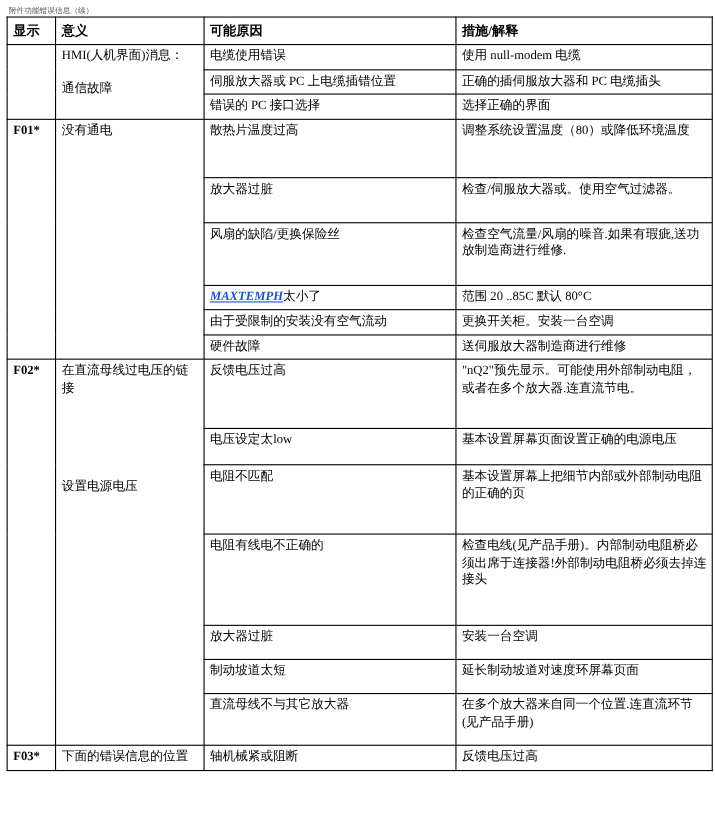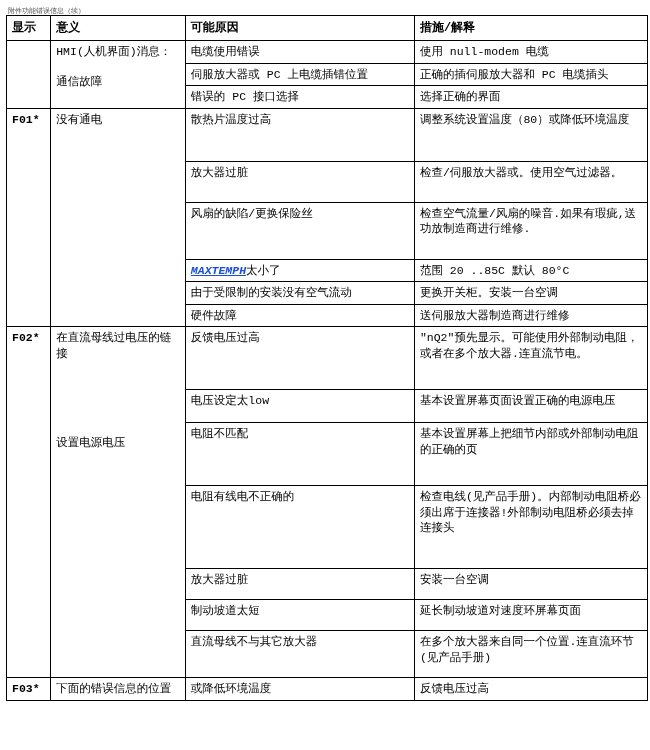--- a/index.html
+++ b/index.html
@@ -37,21 +37,21 @@
     width: 642px;
     margin-left: 2px;
     border: 1px solid #000;
   }
   table.errtable td, table.errtable th {
     border: 1px solid #000;
     vertical-align: top;
     padding: 3px 4px 3px 5px;
     font-size: 11.5px;
     line-height: 1.35;
-    font-family: Liberation Mono, monospace;
+    font-family: Liberation Serif, serif;
     background: #ffffff;
     word-wrap: break-word;
   }
   table.errtable th {
     font-weight: bold;
     text-align: left;
     font-size: 12px;
     padding-top: 4px;
     padding-bottom: 4px;
   }
@@ -187,20 +187,20 @@
         <td>延长制动坡道对速度环屏幕页面</td>
       </tr>
       <tr>
         <td style="height:40px">直流母线不与其它放大器</td>
         <td>在多个放大器来自同一个位置.连直流环节(见产品手册)</td>
       </tr>
 
       <tr>
         <td class="code">F03*</td>
         <td class="meaning">下面的错误信息的位置</td>
-        <td>或降低环境温度</td>
+        <td>轴机械紧或阻断</td>
         <td>反馈电压过高</td>
       </tr>
 
     </tbody>
   </table>
 
 </div>
 
 </body></html>

